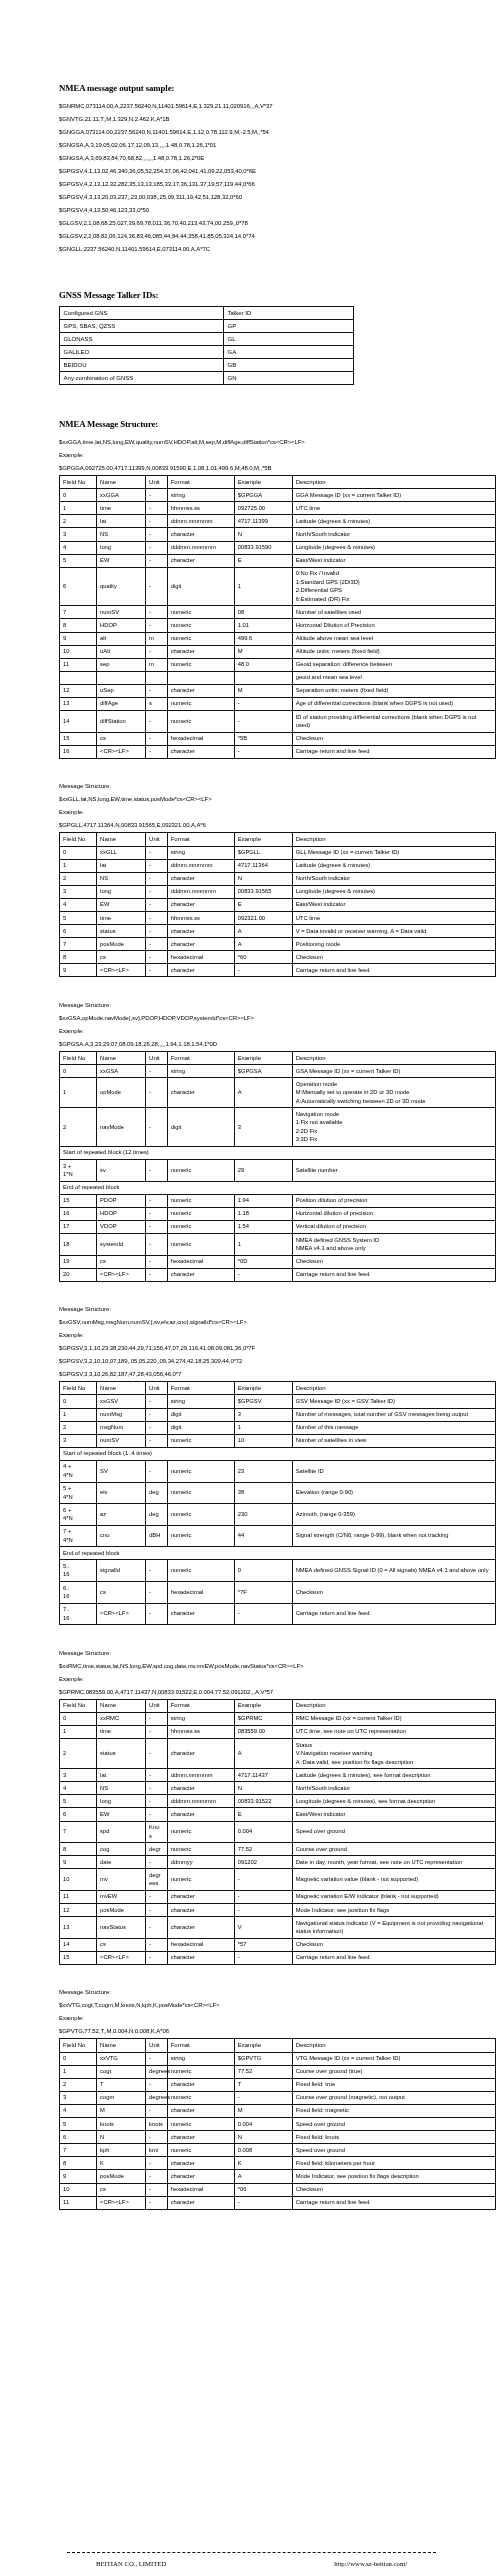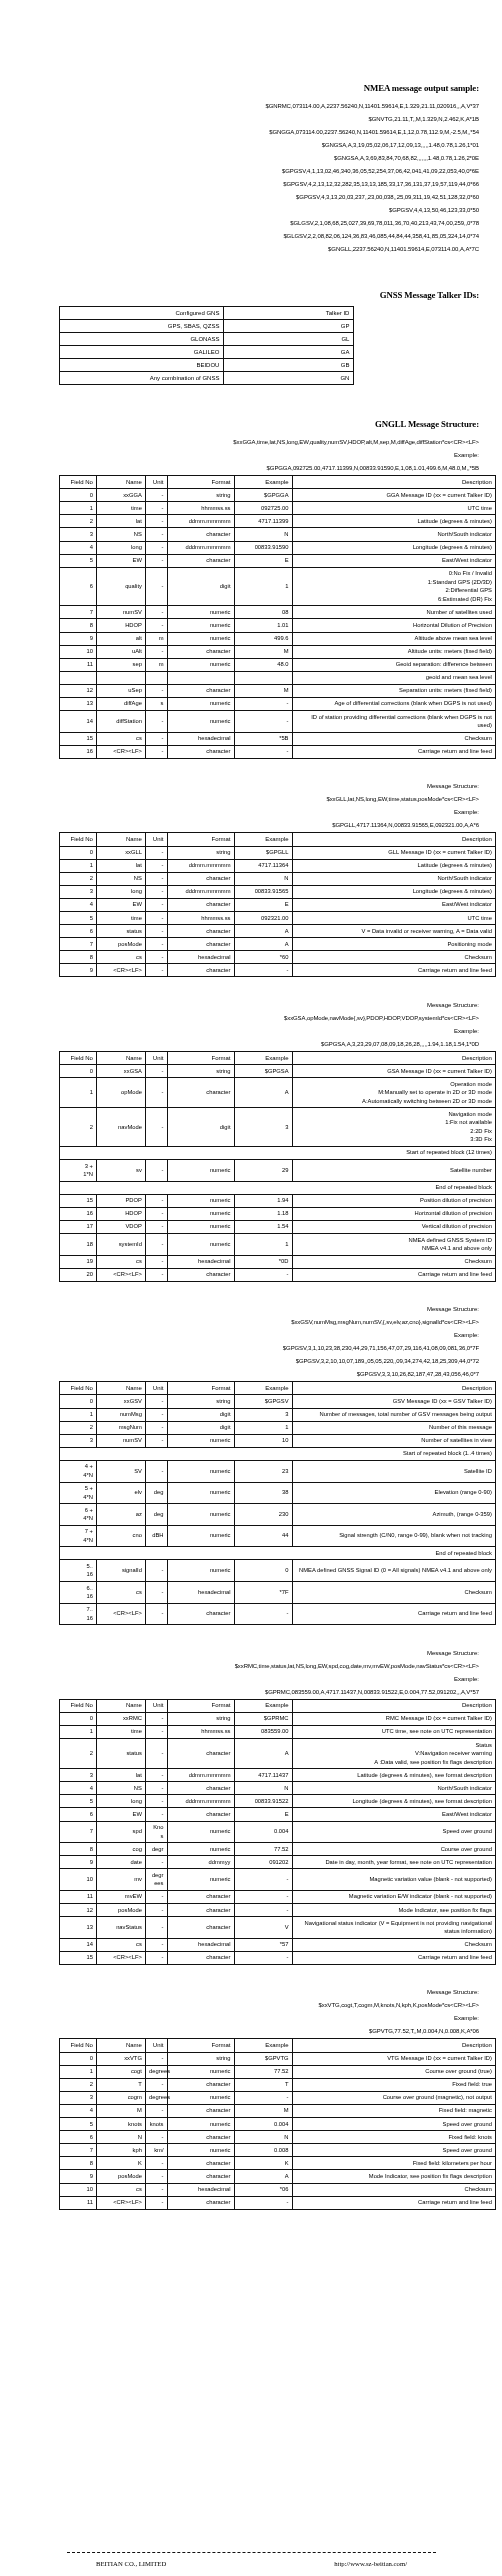--- a/index.html
+++ b/index.html
@@ -10,21 +10,21 @@
     font-family: "Liberation Sans", sans-serif;
     color: #000000;
     -webkit-font-smoothing: none;
   }
   .page {
     width: 503px;
     min-height: 2576px;
     padding: 0 0 0 0;
     position: relative;
   }
-  .wrap { padding-left: 59px; padding-right: 24px; text-align: right; }
+  .wrap { padding-left: 59px; padding-right: 24px; }
 
   h2.section-title {
     font-family: "Liberation Serif", serif;
     font-weight: bold;
     font-size: 8.8px;
     margin: 0 0 6.7px 0;
     letter-spacing: -0.1px;
   }
   .top-pad { padding-top: 83px; }
 
@@ -154,21 +154,21 @@
           <td>GB</td>
         </tr>
         <tr>
           <td class="c1">Any combination of GNSS</td>
           <td>GN</td>
         </tr>
       </tbody>
     </table>
 
     <div class="blockgap-lg"></div>
-    <h2 class="section-title">GNGLL Message Structure:</h2>
+    <h2 class="section-title">NMEA Message Structure:</h2>
     <div class="code-line">$xxGGA,time,lat,NS,long,EW,quality,numSV,HDOP,alt,M,sep,M,diffAge,diffStation*cs&lt;CR&gt;&lt;LF&gt;</div>
     <div class="struct-label">Example:</div>
     <div class="code-line">$GPGGA,092725.00,4717.11399,N,00833.91590,E,1,08,1.01,499.6,M,48.0,M,,*5B</div>
     <table class="fields" id="t-gga">
         <colgroup>
           <col class="c-no">
           <col class="c-name">
           <col class="c-unit">
           <col class="c-fmt">
           <col class="c-ex">

